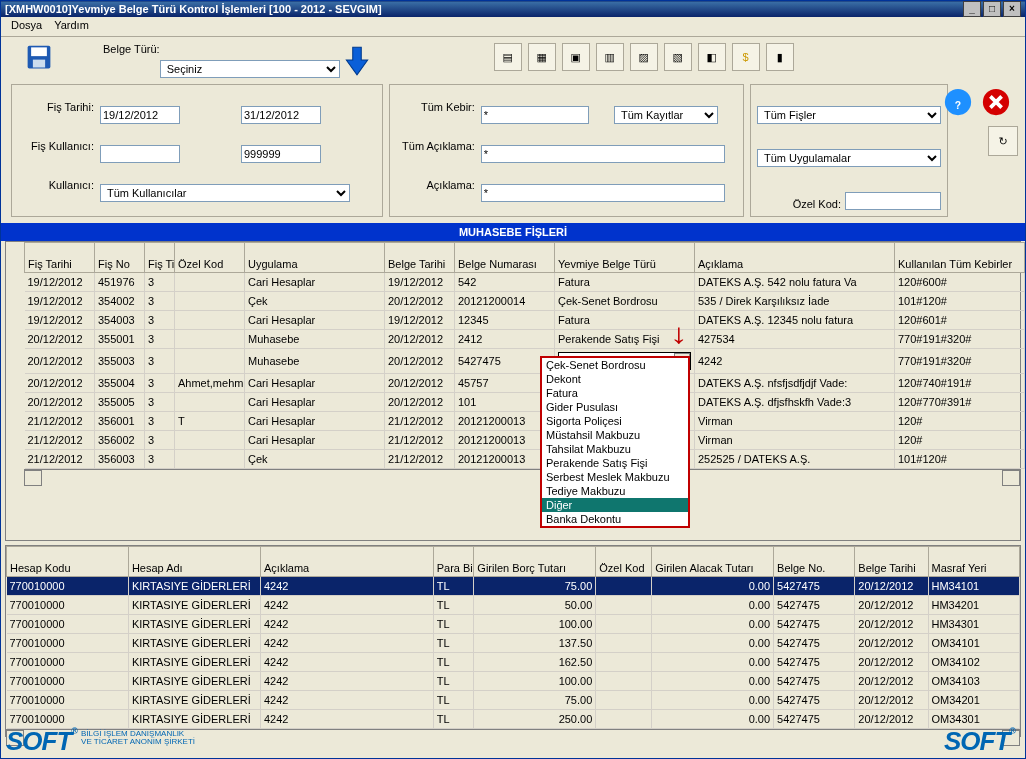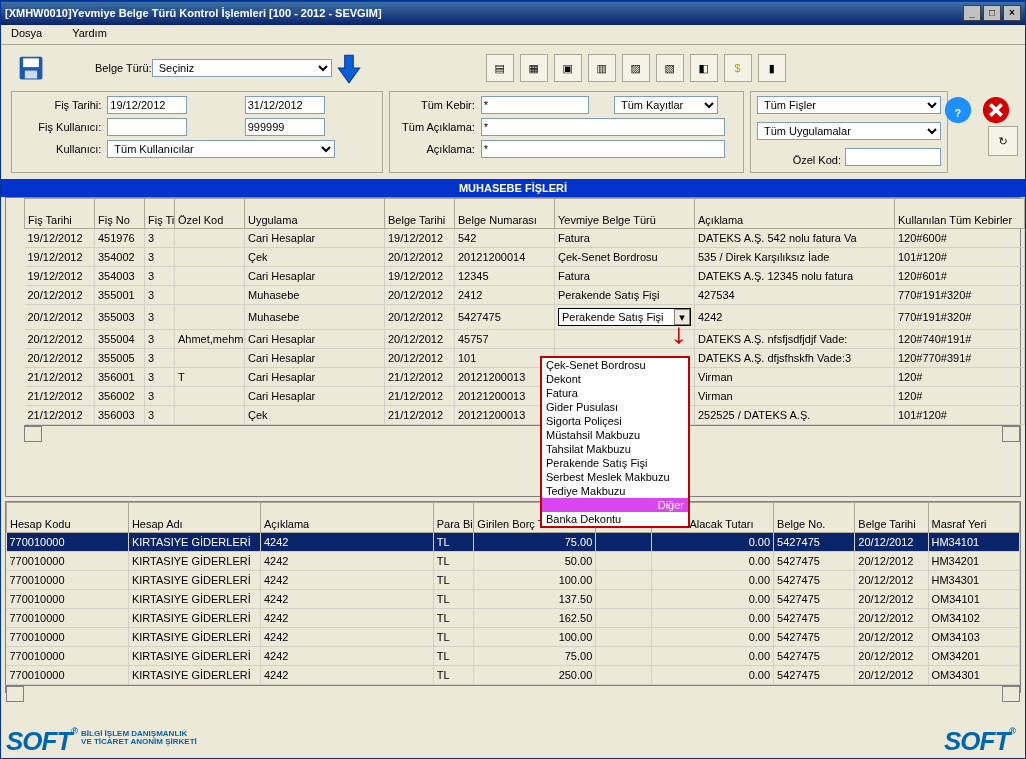--- a/index.html
+++ b/index.html
@@ -1,27 +1,27 @@
 <!DOCTYPE html>
 <html><head>
 <meta charset="utf-8">
 <style>
   * { box-sizing: border-box; font-family: Tahoma, Arial, sans-serif; font-size: 11px; }
   body { margin: 0; background: #ece9d8; width: 1026px; height: 759px; overflow: hidden; position: relative; }
   .window { border: 1px solid #003399; width: 1026px; height: 759px; display: flex; flex-direction: column; }
-  .titlebar { background: linear-gradient(to bottom,#0a246a,#3a6ea5 6%,#0a246a); color: #fff; height: 24px; display: flex; align-items: center; padding: 8px 4px; font-weight: bold; }
+  .titlebar { background: linear-gradient(to bottom,#0a246a,#3a6ea5 6%,#0a246a); color: #fff; height: 16px; display: flex; align-items: center; padding: 8px 4px; font-weight: bold; }
   .titlebar-text { flex: 1; }
   .titlebar-btns { display: flex; gap: 2px; }
   .titlebar-btn { width: 18px; height: 16px; background: #c0c0c0; border: 1px solid #404040; text-align: center; line-height: 13px; color: #000; font-weight: bold; font-size: 10px; cursor: default;}
-  .menubar { height: 20px; display: flex; gap: 30px; padding: 2px 10px; background: #ece9d8; border-bottom: 1px solid #aca899;}
+  .menubar { height: 20px; display: flex; gap: 12px; padding: 2px 10px; background: #ece9d8; border-bottom: 1px solid #aca899;}
   .menubar span { cursor: default; }
-  .toolbar-area { padding: 6px 8px 4px 16px; display: flex; align-items: center; gap: 0; }
+  .toolbar-area { padding: 6px 8px 4px 24px; display: flex; gap: 0; }
   .save-icon { width: 28px; height: 28px; }
   .label { text-align: right; }
-  select, input[type=text] { border: 1px solid #7f9db9; height: 18px; background: #fff; font-size: 11px; padding: 0 2px;}
+  select, input[type=text] { border: 1px solid #7f9db9; height: 18px; background: #fff; font-size: 11px; padding: 0 2px; margin-top: 17px;}
   .down-arrow { width: 34px; height: 34px; }
   .toolbar-icons { display: flex; gap: 6px; margin-left: 120px;}
   .tb-icon { width: 28px; height: 28px; border: 1px solid #aca899; background: #f5f3e6; display: flex; align-items: center; justify-content: center;}
   .big-icons { display: flex; gap: 8px; position: absolute; right: 14px; top: 50px;}
   .big-icon { width: 30px; height: 30px; border-radius: 50%; }
   .filter-row { display: flex; gap: 6px; padding: 2px 22px 6px 10px; }
   .filter-box { border: 1px solid #aca899; padding: 4px 6px 6px 6px; background: #ece9d8; }
   .fgrid { display: grid; grid-template-columns: auto auto auto; gap: 4px 6px; align-items: center;}
   .fgrid .lab { text-align: right; white-space: nowrap;}
   .section-header { background: #0033cc; color: #fff; font-weight: bold; text-align: center; height: 18px; line-height: 18px;}
@@ -29,26 +29,26 @@
   table { border-collapse: collapse; width: 100%; table-layout: fixed; }
   th { background: #ece9d8; border: 1px solid #aca899; text-align: left; padding: 2px 3px; font-weight: normal; height: 30px; vertical-align: bottom; overflow: hidden; white-space: nowrap;}
   td { border-right: 1px solid #d4d0c8; border-bottom: 1px solid #d4d0c8; padding: 3px 3px; overflow: hidden; white-space: nowrap;}
   .row-sel td { background: #0a246a; color: #fff;}
   .num { text-align: right; }
   .dropdown-cell { border: 1px solid #000; display: flex; align-items: center; height: 18px; background: #fff;}
   .dropdown-cell span { flex: 1; padding: 0 3px;}
   .dropdown-cell .dd-btn { width: 16px; height: 16px; background: #ece9d8; border: 1px solid #808080; text-align: center; line-height: 14px;}
   .popup { position: absolute; background: #fff; border: 2px solid #c00000; z-index: 50; left: 540px; top: 356px; width: 150px;}
   .popup div { padding: 1px 4px; cursor: default;}
-  .popup .sel { background: #d946ef; color: #fff; text-align: right;}
+  .popup .sel { background: #0f766e; color: #fff;}
   .red-arrow { position: absolute; left: 672px; top: 318px; z-index: 60; color: #c00000; font-size: 28px; font-weight: bold; transform: scaleX(1.3);}
   .footer { position: absolute; bottom: 2px; left: 6px; right: 10px; display: flex; justify-content: space-between; align-items: flex-end;}
   .brand { color: #0066b3; font-weight: bold;}
   .brand-big { font-size: 26px; font-style: italic; letter-spacing: -1px;}
-  .brand-sub { font-size: 8px; color: #0066b3; font-weight: bold; line-height: 1;}
+  .brand-sub { font-size: 8px; color: #0066b3; font-weight: normal; line-height: 1;}
   .scroll-h { height: 16px; background: #ece9d8; border-top: 1px solid #808080; position: relative;}
   .scroll-h::before,.scroll-h::after{content:'';position:absolute;top:0;width:16px;height:14px;background:#ece9d8;border:1px solid #808080;}
   .scroll-h::before{left:0}.scroll-h::after{right:0}
   .side-btn { position:absolute; right:8px; top:126px; width:30px;height:30px;border:1px solid #aca899;background:#f5f3e6;display:flex;align-items:center;justify-content:center;}
   .grid2-wrap { border: 1px solid #808080; margin: 4px 4px 0 4px;}
 </style>
 </head>
 <body>
 
 <div class="window">
@@ -105,21 +105,21 @@
   <div class="filter-row">
     <div class="filter-box" style="width:372px">
       <div class="fgrid">
         <span class="lab">Fiş Tarihi:</span>
         <input type="text" style="width: 80px;" value="19/12/2012">
         <input type="text" style="width: 80px;" value="31/12/2012">
         <span class="lab">Fiş Kullanıcı:</span>
         <input type="text" style="width: 80px;" value="">
         <input type="text" style="width: 80px;" value="999999">
         <span class="lab">Kullanıcı:</span>
-        <select style="width:228px;grid-column:2/4"><option>Tüm Kullanıcılar</option></select>
+        <select style="width:250px;grid-column:2/4"><option>Tüm Kullanıcılar</option></select>
       </div>
     </div>
     <div class="filter-box" style="width:355px">
       <div class="fgrid" style="grid-template-columns:auto auto auto">
         <span class="lab">Tüm Kebir:</span>
         <input type="text" style="width: 108px;" value="*">
         <select style="width:104px"><option>Tüm Kayıtlar</option></select>
         <span class="lab">Tüm Açıklama:</span>
         <input type="text" style="width: 244px; grid-column: 2 / 4;" value="*">
         <span class="lab">Açıklama:</span>

